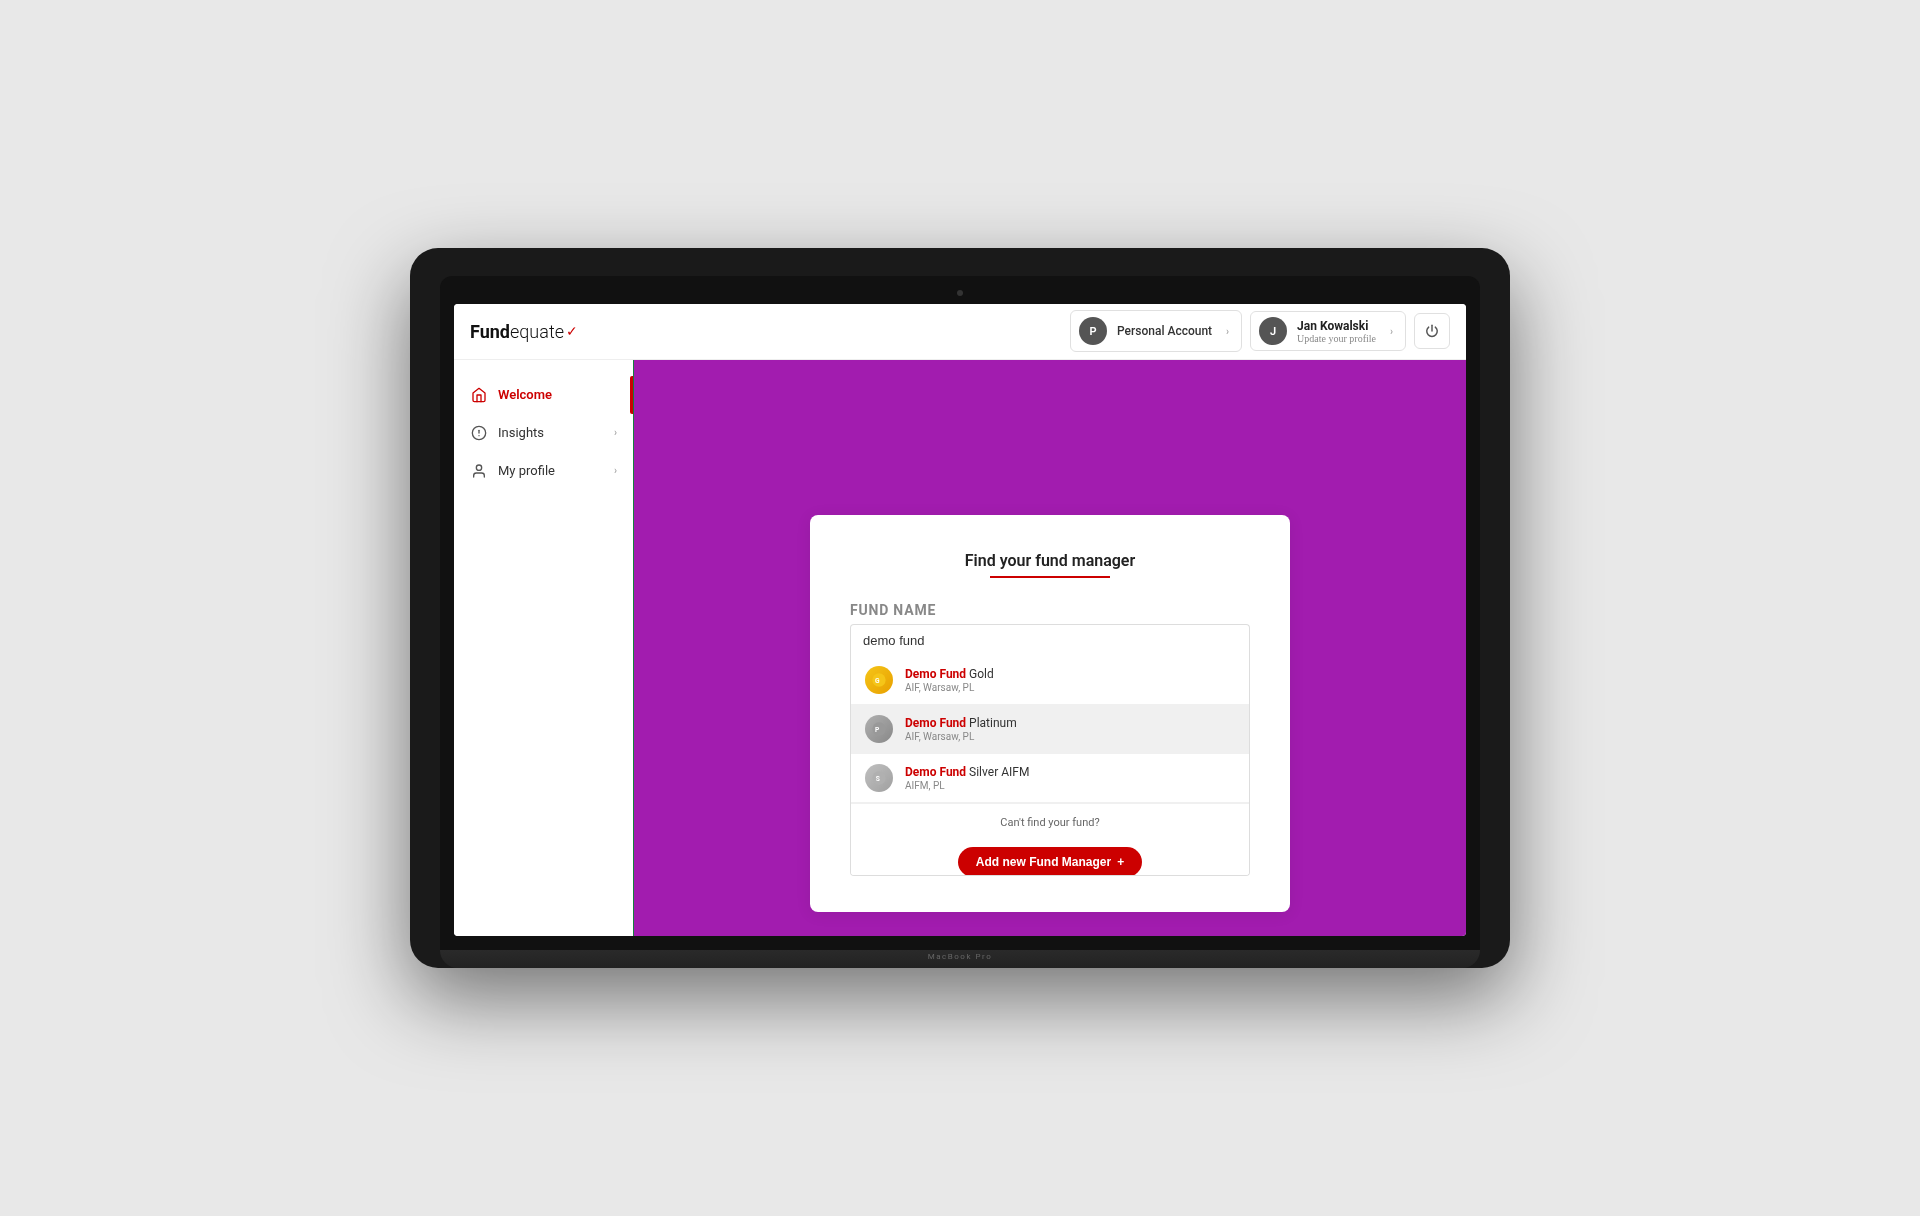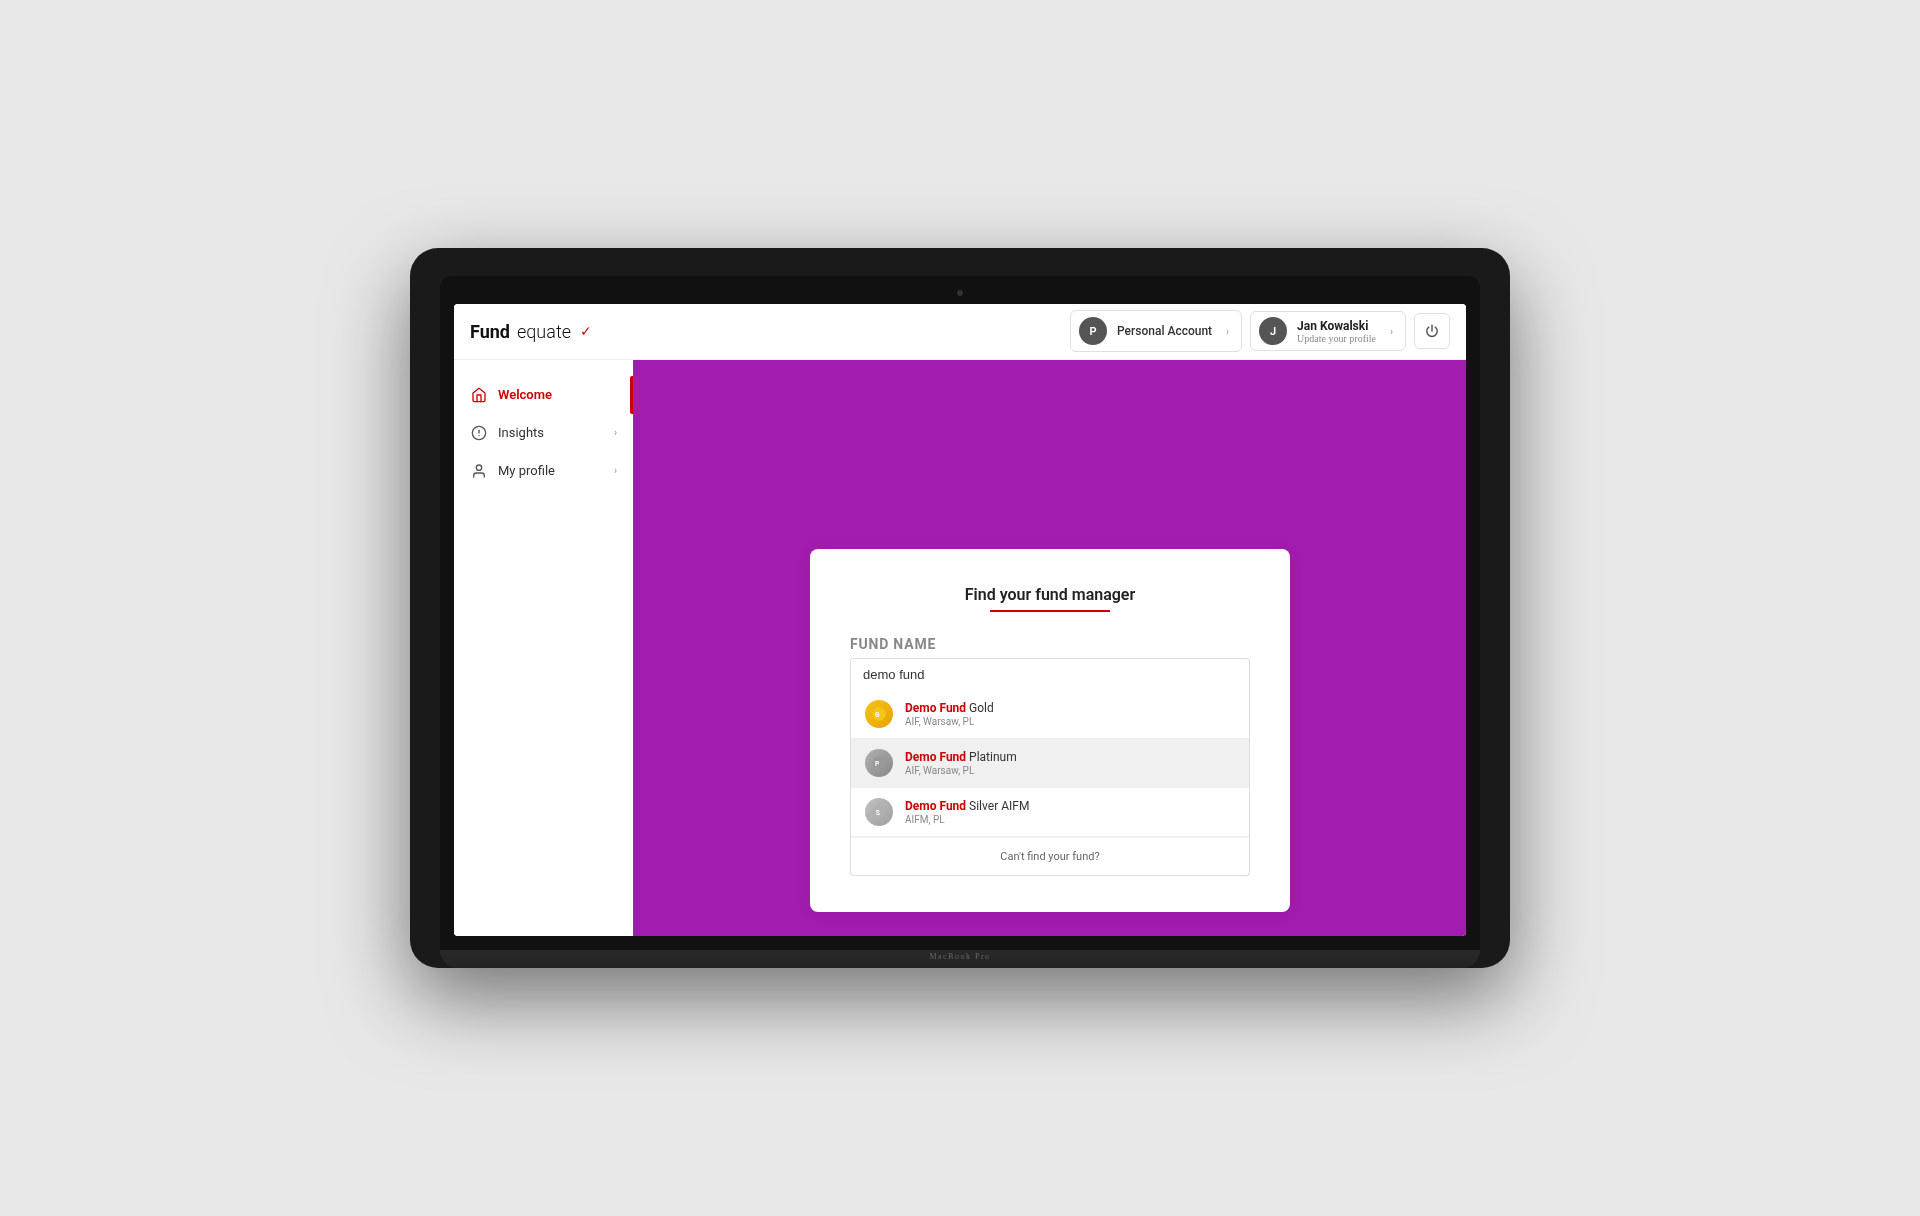--- a/index.html
+++ b/index.html
@@ -66,21 +66,20 @@
       flex-shrink: 0;
       box-shadow: 0 1px 4px rgba(0,0,0,0.06);
     }
 
     .logo {
       display: flex;
       align-items: center;
       font-size: 18px;
       font-weight: 400;
       color: #222;
-      gap: 7px;
     }
 
     .logo span.fund {
       font-weight: 700;
       color: #111;
     }
 
     .logo span.equate {
       font-weight: 300;
       color: #111;
@@ -528,27 +527,33 @@
                       </div>
                       <div class="fund-info">
                         <div class="fund-name-row">
                           <span class="fund-name-bold">Demo Fund</span>
                           <span> Silver AIFM</span>
                         </div>
                         <div class="fund-sub">AIFM, PL</div>
                       </div>
                     </div>
                     <div class="cant-find">Can't find your fund?</div>
+                    <div style="padding: 0 14px 14px 14px; text-align:center;">
+                      <button class="add-fund-btn">
+                        <span>Add new Fund Manager</span>
+                        <span>+</span>
+                      </button>
+                    </div>
                   </div>
                 </div>
               </div>
             </div>
           </div>
         </div>
       </div>
     </div>
   </div>
   <div class="laptop-base">
-    <div style="display:flex; flex-direction:column; align-items:center; width:100%;font-family:Liberation Serif, serif;">
+    <div style="display:flex; flex-direction:column; align-items:center; width:100%;">
       <div style="color:#666; font-size:8px; letter-spacing:1.5px; padding-top:2px;">MacBook Pro</div>
     </div>
   </div>
 </div>
 
 </body></html>

